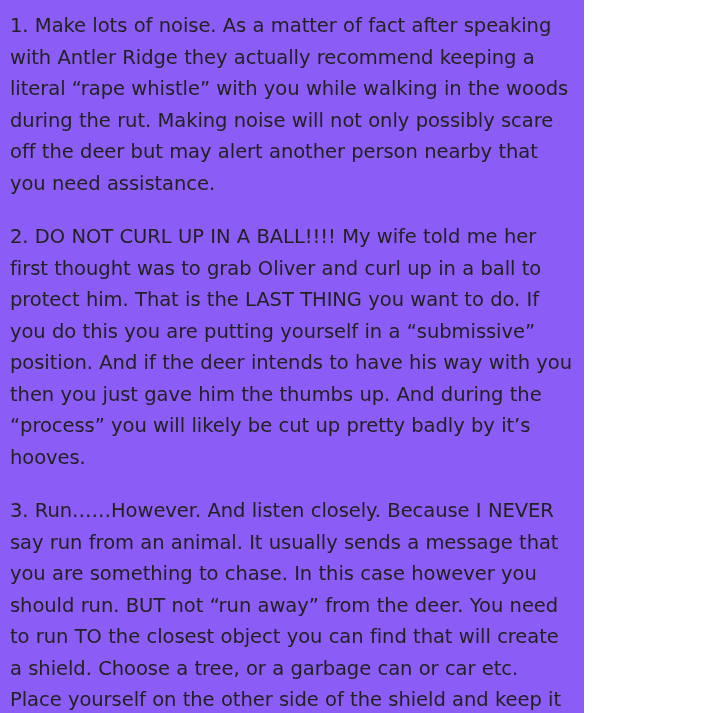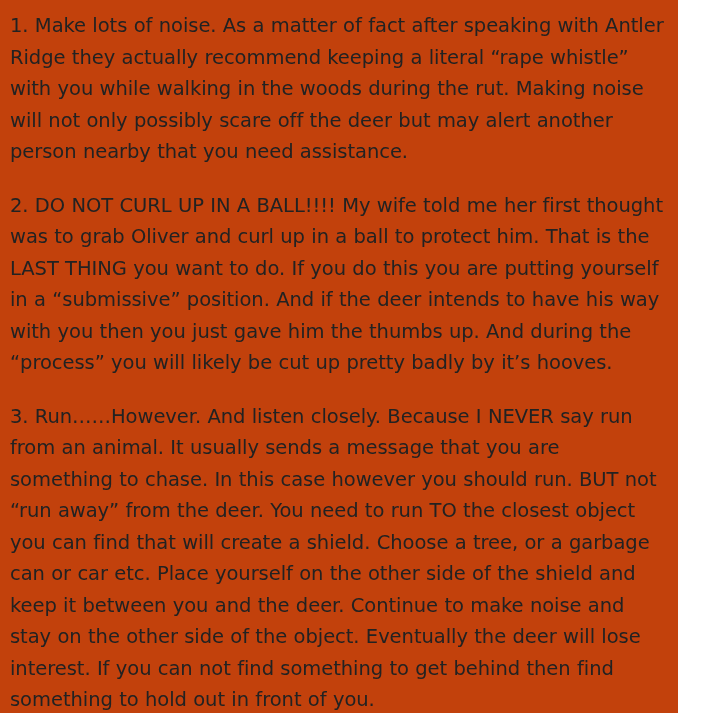--- a/index.html
+++ b/index.html
@@ -9,24 +9,24 @@
   }
   body {
     width: 721px;
     height: 713px;
     overflow: hidden;
     font-family: "DejaVu Sans", "Liberation Sans", sans-serif;
     color: #1c1c1c;
   }
   .page {
     box-sizing: border-box;
-    width: 678px;
+    width: 584px;
     height: 713px;
     padding: 10px 12px 0 10px;
-    background: #c2410c;
+    background: #8b5cf6;
   }
   .para {
     font-size: 19.5px;
     line-height: 31.5px;
     letter-spacing: -0.05px;
     margin: 0 0 22px 0;
     color: #222222;
     text-align: left;
     word-spacing: 0.2px;
   }

